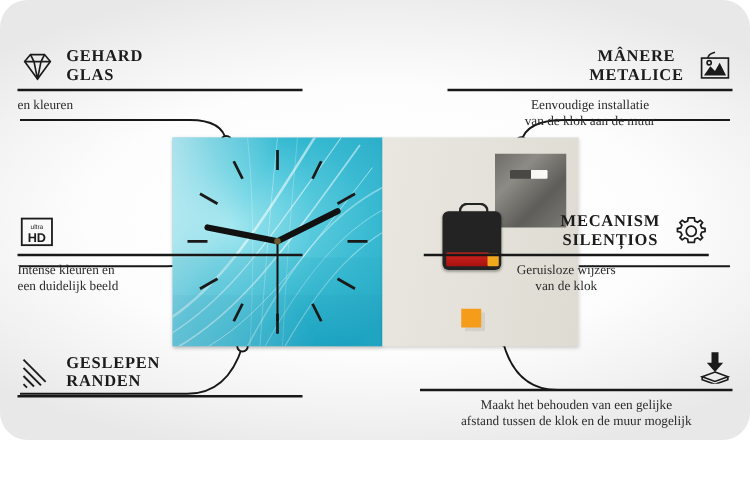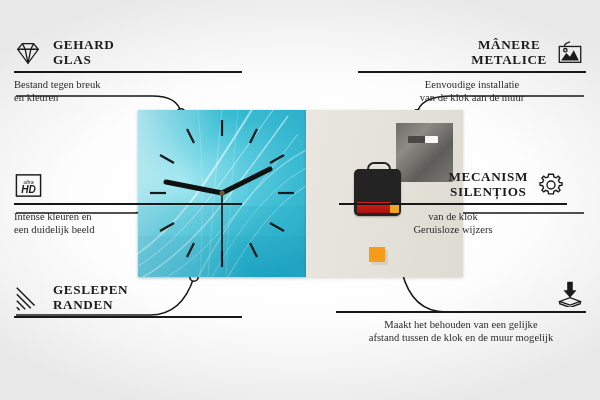--- a/index.html
+++ b/index.html
@@ -1,23 +1,24 @@
 <!DOCTYPE html>
 <html><head>
 <meta charset="utf-8">
 <style>
   html,body{margin:0;padding:0;}
   body{
     width:600px;height:400px;overflow:hidden;
     font-family:"Liberation Serif",serif;
     background:#ffffff;
   }
-  #stage{position:relative;width:600px;height:400px;
+  #stage{position:relative;width:600px;height:352px;
     background:
       radial-gradient(ellipse 70% 55% at 50% 50%, #ffffff 0%, #fdfdfd 55%, #f2f2f2 80%, #e8e8e8 100%);
+    border-radius: 22px;
   }
 
   
   #wires{position:absolute;inset:0;width:600px;height:400px;}
 
   
   .panel{position:absolute;}
   #clock-panel{
     left:138px;top:110px;width:168px;height:167px;
     background:
@@ -52,21 +53,21 @@
     background:linear-gradient(180deg,#d2231f 0%,#a8120f 100%);border-radius:1px;}
   #battery-plus{position:absolute;right:2px;bottom:3px;width:9px;height:10px;
     background:#f0a81c;border-radius:1px;}
   #spacer-foam{position:absolute;left:63px;top:137px;width:16px;height:15px;
     background:#f59c1a;box-shadow:3px 3px 0 rgba(0,0,0,.07);}
 
   
   .feature{position:absolute;width:228px;}
   .feature .head{display:flex;align-items:center;gap:9px;}
   .feature.right .head{flex-direction:row-reverse;}
-  .ficon{width:30px;height:30px;flex:0 0 30px;display:flex;align-items:center;justify-content:flex-start;font-style:italic;}
+  .ficon{width:30px;height:30px;flex:0 0 30px;display:flex;align-items:center;justify-content:flex-end;}
   .ftitle{font-size:13.2px;letter-spacing:.6px;color:#1b1b1b;line-height:1.12;
     text-transform:uppercase;font-weight:700;}
   .rule{height:1.6px;background:#181818;margin:3px 0 5px 0;}
   .fdesc{font-size:10.6px;line-height:1.28;color:#2b2b2b;}
   .feature.right .ftitle,.feature.right .fdesc{text-align:center;}
 
   #f-glas{left:14px;top:38px;}
   #f-print{left:14px;top:170px;}
   #f-randen{left:14px;top:283px;}
   #f-manere{left:456px;top:38px;width:130px;}
@@ -174,21 +175,20 @@
           <path d="M4,11 H26 M9,5 L12,11 L15,26 L18,11 L21,5 M12,11 L9,5 M18,11 L21,5"></path>
         </svg>
       </span>
       <div>
         <div class="ftitle"><span>GEHARD</span></div>
         <div class="ftitle"><span>GLAS</span></div>
       </div>
     </div>
     <div class="rule"></div>
     <div class="fdesc">
-      <div>Bestand tegen breuk</div>
       <div>en kleuren</div>
     </div>
   </div>
 
   <div class="feature left" id="f-print">
     <div class="head">
       <span class="ficon">
         <svg viewBox="0 0 30 30" width="29" height="29">
           <rect x="2.5" y="4" width="25" height="22" fill="none" stroke="#1b1b1b" stroke-width="1.5"></rect>
           <text x="15" y="13" font-family="Liberation Sans, sans-serif" font-size="5.4" text-anchor="middle" fill="#1b1b1b">ultra</text>
@@ -253,22 +253,22 @@
           <circle cx="15" cy="15" r="4.3"></circle>
         </svg>
       </span>
       <div>
         <div class="ftitle"><span>MECANISM</span></div>
         <div class="ftitle"><span>SILENȚIOS</span></div>
       </div>
     </div>
     <div class="rule"></div>
     <div class="fdesc">
+      <div>Geruisloze wijzers</div>
       <div>van de klok</div>
-      <div>Geruisloze wijzers</div>
     </div>
   </div>
 
   <div class="feature right" id="f-distantier">
     <div class="head">
       <span class="ficon">
         <svg viewBox="0 0 30 30" width="28" height="28" fill="none" stroke="#1b1b1b" stroke-width="1.4">
           <path d="M12,3 h6 v9 h4 l-7,8 l-7,-8 h4 Z" fill="#1b1b1b" stroke="none"></path>
           <path d="M15,20 L26,24 L15,28 L4,24 Z"></path>
           <path d="M4,24 v2.5 L15,30.5 L26,26.5 V24"></path>

